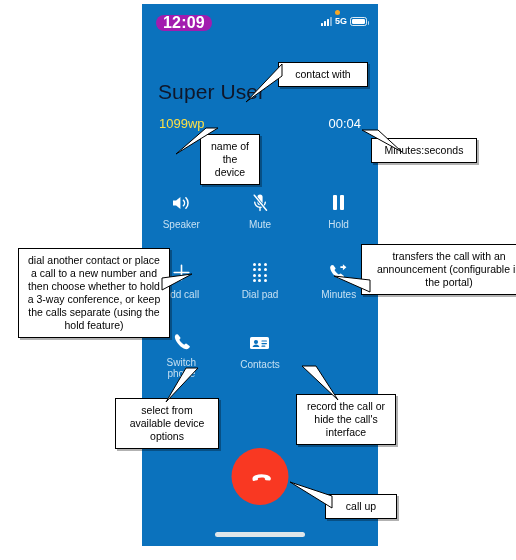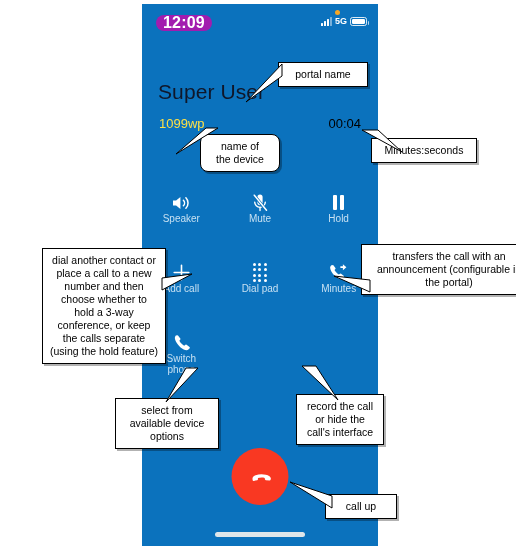--- a/index.html
+++ b/index.html
@@ -128,21 +128,21 @@
     position: absolute;
     left: 17px;
     top: 112px;
     color: #fde047;
     font-size: 13px;
   }
   #call-timer {
     position: absolute;
     right: 17px;
     top: 112px;
-    color: #000000;
+    color: #ffffff;
     font-size: 13px;
   }
 
   
   #controls {
     position: absolute;
     left: 0;
     top: 188px;
     width: 100%;
     display: grid;
@@ -157,20 +157,21 @@
     height: 43px;
   }
   .ctl-icon {
     height: 21px;
     display: flex;
     align-items: center;
     justify-content: center;
     color: #ffffff;
   }
   .ctl-label {
+    margin-top: 6px;
     color: #c6e0f2;
     font-size: 10px;
     text-align: center;
     line-height: 11px;
   }
 
   
   .dialpad-dots {
     display: grid;
     grid-template-columns: repeat(3, 3px);
@@ -349,20 +350,31 @@
       <div class="ctl-icon">
         <svg width="18" height="19" viewBox="0 0 18 19">
           <path fill="#fff" d="M4.2 2.2c-1 .9-1.5 2.1-1.3 3.3.6 3.8 4.5 8.8 8.8 11 1.8.9 3.6 1.2 4.7.1l1.1-1.1a1 1 0 0 0 0-1.4l-2.9-2.3a1 1 0 0 0-1.2 0l-1.2.9C10.4 11.9 8.2 9.7 7.4 7.8l.9-1.2a1 1 0 0 0 0-1.2L6 2.5a1 1 0 0 0-1.4 0z"></path>
         </svg>
       </div>
       <div class="ctl-label" style="white-space:pre-line">Switch
 phone</div>
     </div>
 
 
+    <div class="ctl">
+      <div class="ctl-icon">
+        <svg width="21" height="16" viewBox="0 0 21 16">
+          <rect x="1" y="2" width="19" height="12" rx="1.6" fill="#fff"></rect>
+          <circle cx="7" cy="7" r="2.1" fill="#0b72bd"></circle>
+          <path fill="#0b72bd" d="M3.6 12.1c.3-1.7 1.8-2.6 3.4-2.6s3.1.9 3.4 2.6z"></path>
+          <path stroke="#0b72bd" stroke-width="1.2" stroke-linecap="round" d="M13 6h4.4M13 8.6h4.4M13 11.2h2.8"></path>
+        </svg>
+      </div>
+      <div class="ctl-label">Contacts</div>
+    </div>
   </div>
 
   <button id="end-call-button">
     <svg width="30" height="30" viewBox="0 0 30 30">
       <g transform="rotate(133 15 15)">
         <path fill="#fff" d="M9.6 5.8c-1 .9-1.4 2-1.2 3.2.6 3.7 4.4 8.6 8.6 10.7 1.7.9 3.5 1.2 4.6.1l1-1.1a1 1 0 0 0 0-1.3l-2.8-2.2a1 1 0 0 0-1.2 0l-1.1.9c-1.7-.8-3.9-3-4.7-4.8l.9-1.1a1 1 0 0 0 0-1.2L11.3 6a1 1 0 0 0-1.4 0z"></path>
       </g>
     </svg>
   </button>
 
@@ -387,28 +399,28 @@
 <svg class="tail" style="left:160px;top:366px;width:44px;height:40px;">
   <polygon points="6,36 38,2 26,2" fill="#ffffff" stroke="#000000" stroke-width="1"></polygon>
 </svg>
 <svg class="tail" style="left:294px;top:362px;width:50px;height:42px;">
   <polygon points="44,38 8,4 22,4" fill="#ffffff" stroke="#000000" stroke-width="1"></polygon>
 </svg>
 <svg class="tail" style="left:290px;top:480px;width:56px;height:38px;">
   <polygon points="0,2 42,28 42,16" fill="#ffffff" stroke="#000000" stroke-width="1"></polygon>
 </svg>
 
-<div class="callout" style="left:278px;top:62px;width:90px;">portal name</div>
-
-<div class="callout" style="left:200px;top:134px;width:80px;white-space:pre-line;border-radius:8px;">name of
+<div class="callout" style="left:278px;top:62px;width:90px;">contact with</div>
+
+<div class="callout" style="left:200px;top:134px;width:60px;white-space:pre-line;">name of
 the device</div>
 
 <div class="callout" style="left:371px;top:138px;width:106px;">Minutes:seconds</div>
 
-<div class="callout" style="left:18px;top:248px;width:124px;margin-left:24px;">dial another contact or place a call to a new number and then choose whether to hold a 3-way conference, or keep the calls separate (using the hold feature)</div>
+<div class="callout" style="left:18px;top:248px;width:152px;">dial another contact or place a call to a new number and then choose whether to hold a 3-way conference, or keep the calls separate (using the hold feature)</div>
 
 <div class="callout" style="left:361px;top:244px;width:176px;">transfers the call with an announcement (configurable in the portal)</div>
 
 <div class="callout" style="left:115px;top:398px;width:104px;">select from available device options</div>
 
-<div class="callout" style="left:296px;top:394px;width:88px;">record the call or hide the call's interface</div>
+<div class="callout" style="left:296px;top:394px;width:100px;">record the call or hide the call's interface</div>
 
 <div class="callout" style="left:325px;top:494px;width:72px;">call up</div>
 
 </body></html>

